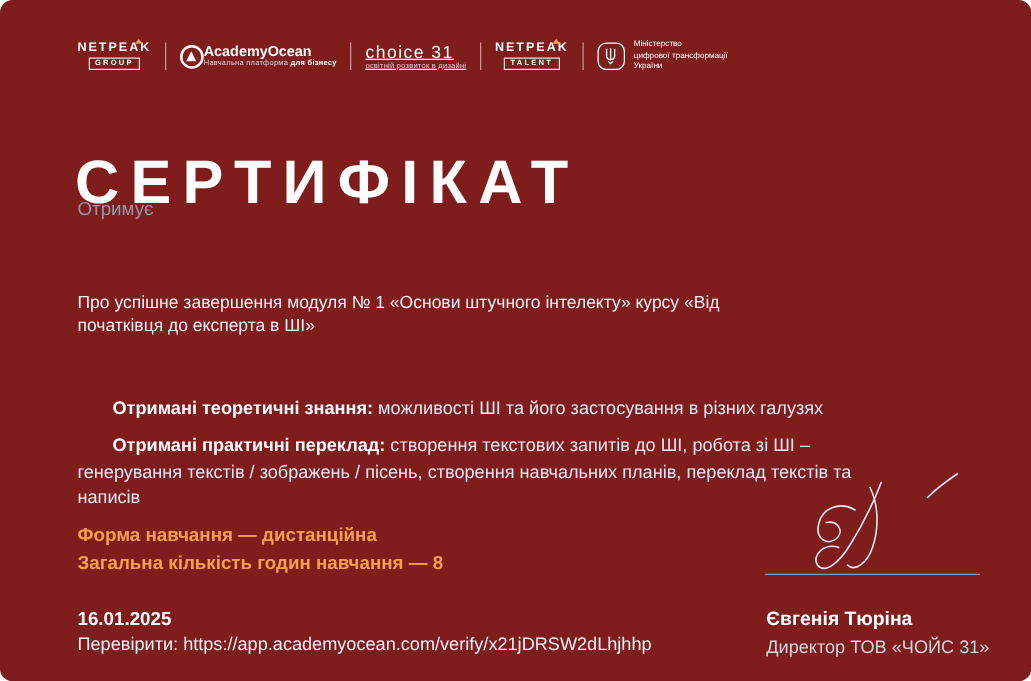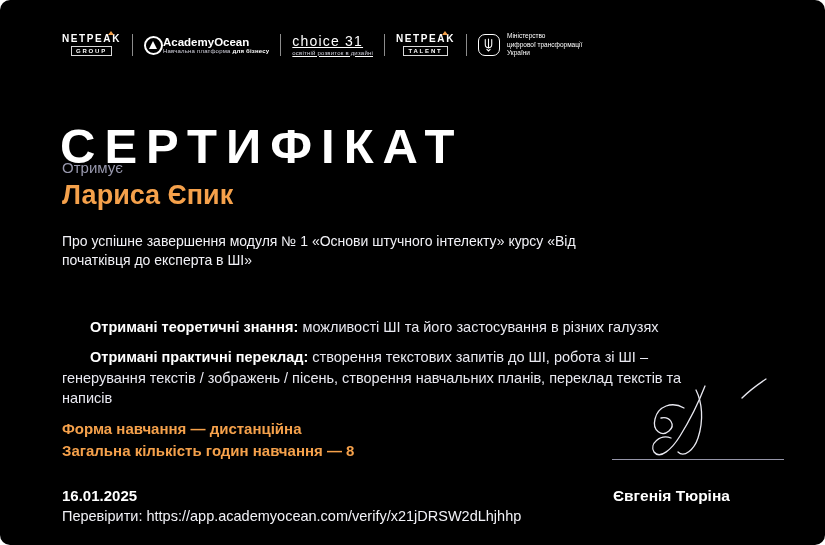--- a/index.html
+++ b/index.html
@@ -1,18 +1,18 @@
 <!DOCTYPE html>
 <html><head>
 <meta charset="utf-8">
 <style>
   html,body{margin:0;padding:0;background:#ffffff;}
   .certificate{
     position:relative;width:825px;height:545px;
-    background:#000000;border-radius:10px;overflow:hidden;
+    background:#7f1d1d;border-radius:10px;overflow:hidden;
     font-family:"Liberation Sans",sans-serif;color:#fff;
   }
   
   .header{position:absolute;top:29px;left:62px;display:flex;align-items:center;gap:11px;height:32px;}
   .vdiv{width:1px;height:22px;background:rgba(255,255,255,0.55);}
   .netpeak{display:flex;flex-direction:column;align-items:center;position:relative;}
   .netpeak .word{font-size:10px;font-weight:700;letter-spacing:1.6px;color:#fff;line-height:1;}
   .netpeak .caret{position:absolute;top:-3px;right:7px;width:0;height:0;
     border-left:3px solid transparent;border-right:3px solid transparent;border-bottom:4px solid #F5A14B;}
   .netpeak .badge{margin-top:2px;font-size:6px;font-weight:700;letter-spacing:1.8px;
@@ -104,35 +104,35 @@
       <span class="min-text">
         <div>Міністерство</div>
         <div>цифрової трансформації</div>
         <div>України</div>
       </span>
     </div>
   </div>
 
   <div class="title">СЕРТИФІКАТ</div>
   <div class="recipient-label">Отримує</div>
-  <div class="recipient-name">Лариса Єпик</div>
 
   <div class="description">Про успішне завершення модуля № 1 «Основи штучного інтелекту» курсу «Від початківця до експерта в ШІ»</div>
 
   <div class="theory"><b>Отримані теоретичні знання:</b><span> можливості ШІ та його застосування в різних галузях</span></div>
   <div class="practice"><b>Отримані практичні переклад:</b><span> створення текстових запитів до ШІ, робота зі ШІ – генерування текстів / зображень / пісень, створення навчальних планів, переклад текстів та написів</span></div>
 
   <div class="study-form">Форма навчання — дистанційна</div>
   <div class="study-hours">Загальна кількість годин навчання — 8</div>
 
   <div class="issue-date">16.01.2025</div>
   <div class="verify">Перевірити: https://app.academyocean.com/verify/x21jDRSW2dLhjhhp</div>
 
   <svg class="signature-svg" width="190" height="86" viewBox="0 0 190 86" fill="none" stroke="#E8E8F0" stroke-width="1.3" stroke-linecap="round">
     <path d="M134 22 C142 14, 152 7, 158 3"></path>
     <path d="M97 10 C90 28, 82 44, 72 60 C64 73, 52 84, 46 76 C41 68, 52 58, 63 62"></path>
     <path d="M76 32 C64 25, 50 30, 47 43 C44 55, 54 61, 61 55 C68 49, 62 40, 53 42"></path>
     <path d="M88 14 C94 26, 96 44, 90 62 C86 74, 76 82, 70 76"></path>
   </svg>
   <div class="sig-line"></div>
   <div class="signer-name">Євгенія Тюріна</div>
+  <div class="signer-title">Директор ТОВ «ЧОЙС 31»</div>
 
 </div>
 
 </body></html>

